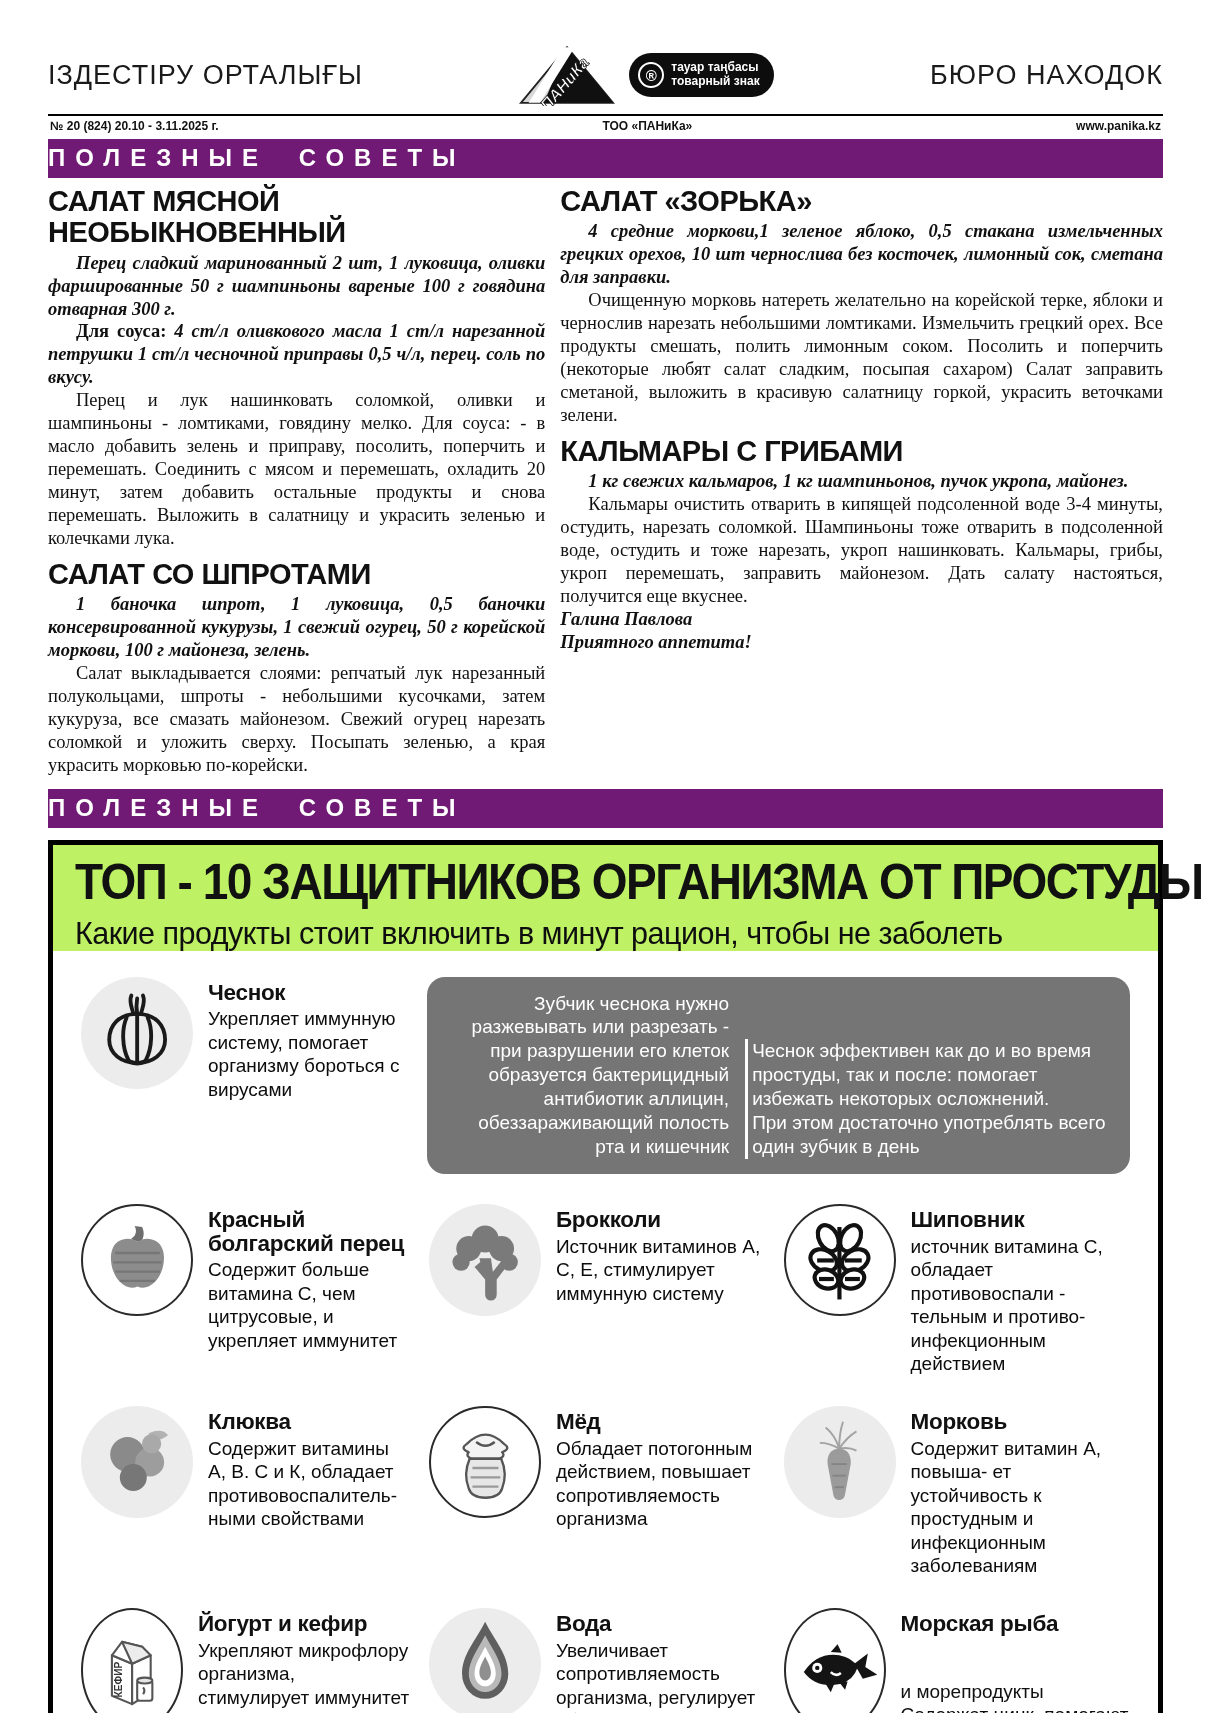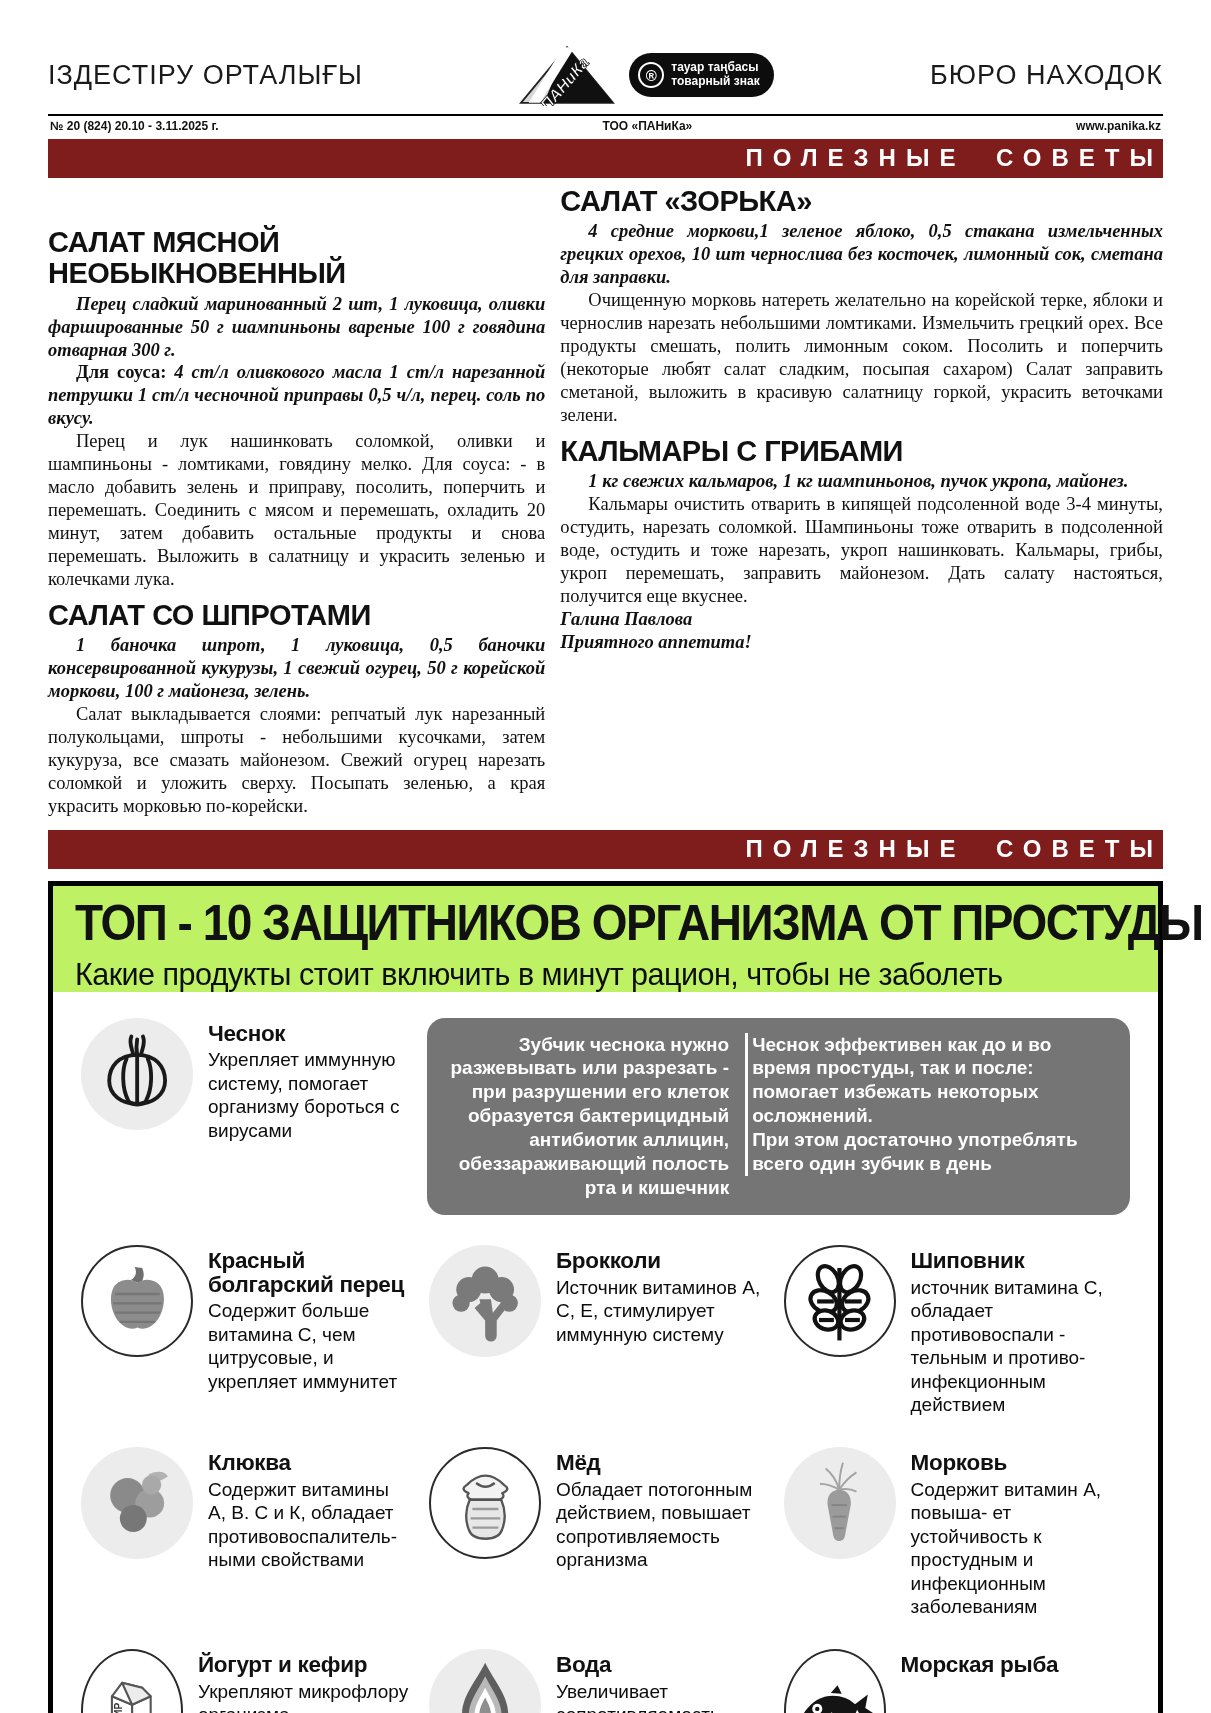--- a/index.html
+++ b/index.html
@@ -13,27 +13,27 @@
   .logo-group { display:flex; align-items:center; gap:14px; }
   .tm-badge { background:#0d0d0d; color:#fff; border-radius:24px; height:44px;
               display:flex; align-items:center; gap:7px; padding:0 14px 0 9px; }
   .tm-badge .r-circle { width:26px; height:26px; border:2px solid #fff; border-radius:50%;
               display:flex; align-items:center; justify-content:center; font-size:15px; font-weight:bold; flex:0 0 auto;}
   .tm-badge .tm-lines { font-size:12px; font-weight:bold; line-height:1.15; white-space:nowrap; }
   .mast-rule { border-top:2px solid #000; margin-top:2px; }
   .issue-row { display:flex; justify-content:space-between; font-size:12px; font-weight:bold; padding:3px 2px 4px; }
 
   
-  .banner { background:#7f1d1d; color:#fff; text-align:right; font-weight:bold;
+  .banner { background:#701a75; color:#fff; text-align:left; font-weight:bold;
             font-size:24px; letter-spacing:10px; word-spacing:14px; padding:5px 0 6px; margin-top:2px; }
 
   
   .articles { display:flex; gap:15px; margin-top:8px; font-family:"Liberation Serif", serif;
               font-size:18.5px; line-height:1.24; text-align:justify; }
-  .col-left  { flex:0 0 44.6%;margin-top:41px; }
+  .col-left  { flex:0 0 44.6%; }
   .col-right { flex:1; }
   .art-title { font-family:"Liberation Sans", sans-serif; font-weight:800; font-size:29px;
                letter-spacing:-0.5px; line-height:1.08; margin:9px 0 3px; text-align:left; }
   .art-title.first { margin-top:0; }
   .articles p { text-indent:28px; }
   .ing { font-weight:bold; font-style:italic; }
   .sauce-label { font-style:normal; font-weight:bold; }
   .signoff { font-weight:bold; font-style:italic; text-indent:0 !important; }
 
   
@@ -51,22 +51,22 @@
   .food-icon.outlined { background:#fff; border:2px solid #2a2a2a; }
   .food-icon.tall { width:102px; height:124px; border-radius:50%; }
   .food-icon svg { width:86%; height:86%; }
   .food-text { padding-top:4px; }
   .food-name { font-weight:bold; font-size:22.5px; letter-spacing:-0.3px; margin-bottom:3px; line-height:1.05;}
   .food-sub  { font-size:19px; line-height:1.22;margin-top:44px; }
   .food-desc { font-size:19px; line-height:1.24; color:#0c0c0c; }
 
   .garlic-row { display:flex; gap:16px; margin-bottom:30px; }
   .garlic-row .food { flex:0 0 330px; }
-  .note-box { flex:1; background:#757575; border-radius:18px; color:#fff; font-weight:bold;
-              display:flex; align-items:flex-start; padding:15px 18px; font-size:19px; line-height:1.26; }
+  .note-box { flex:1; background:#757575; border-radius:18px; color:#fff; font-weight:normal;
+              display:flex; align-items:flex-end; padding:15px 18px; font-size:19px; line-height:1.26; }
   .note-left  { flex:0 0 45%; text-align:right; padding-right:16px; }
   .note-right { flex:1; padding-left:4px; border-left:3px solid #fff; }
   .note-right p + p { margin-top:0; }
 
   .food-grid { display:grid; grid-template-columns:1fr 1.02fr 1.05fr; column-gap:18px; row-gap:30px; }
 
   svg text { font-family:"Liberation Sans", sans-serif; }
 </style>
 </head>
 <body>

